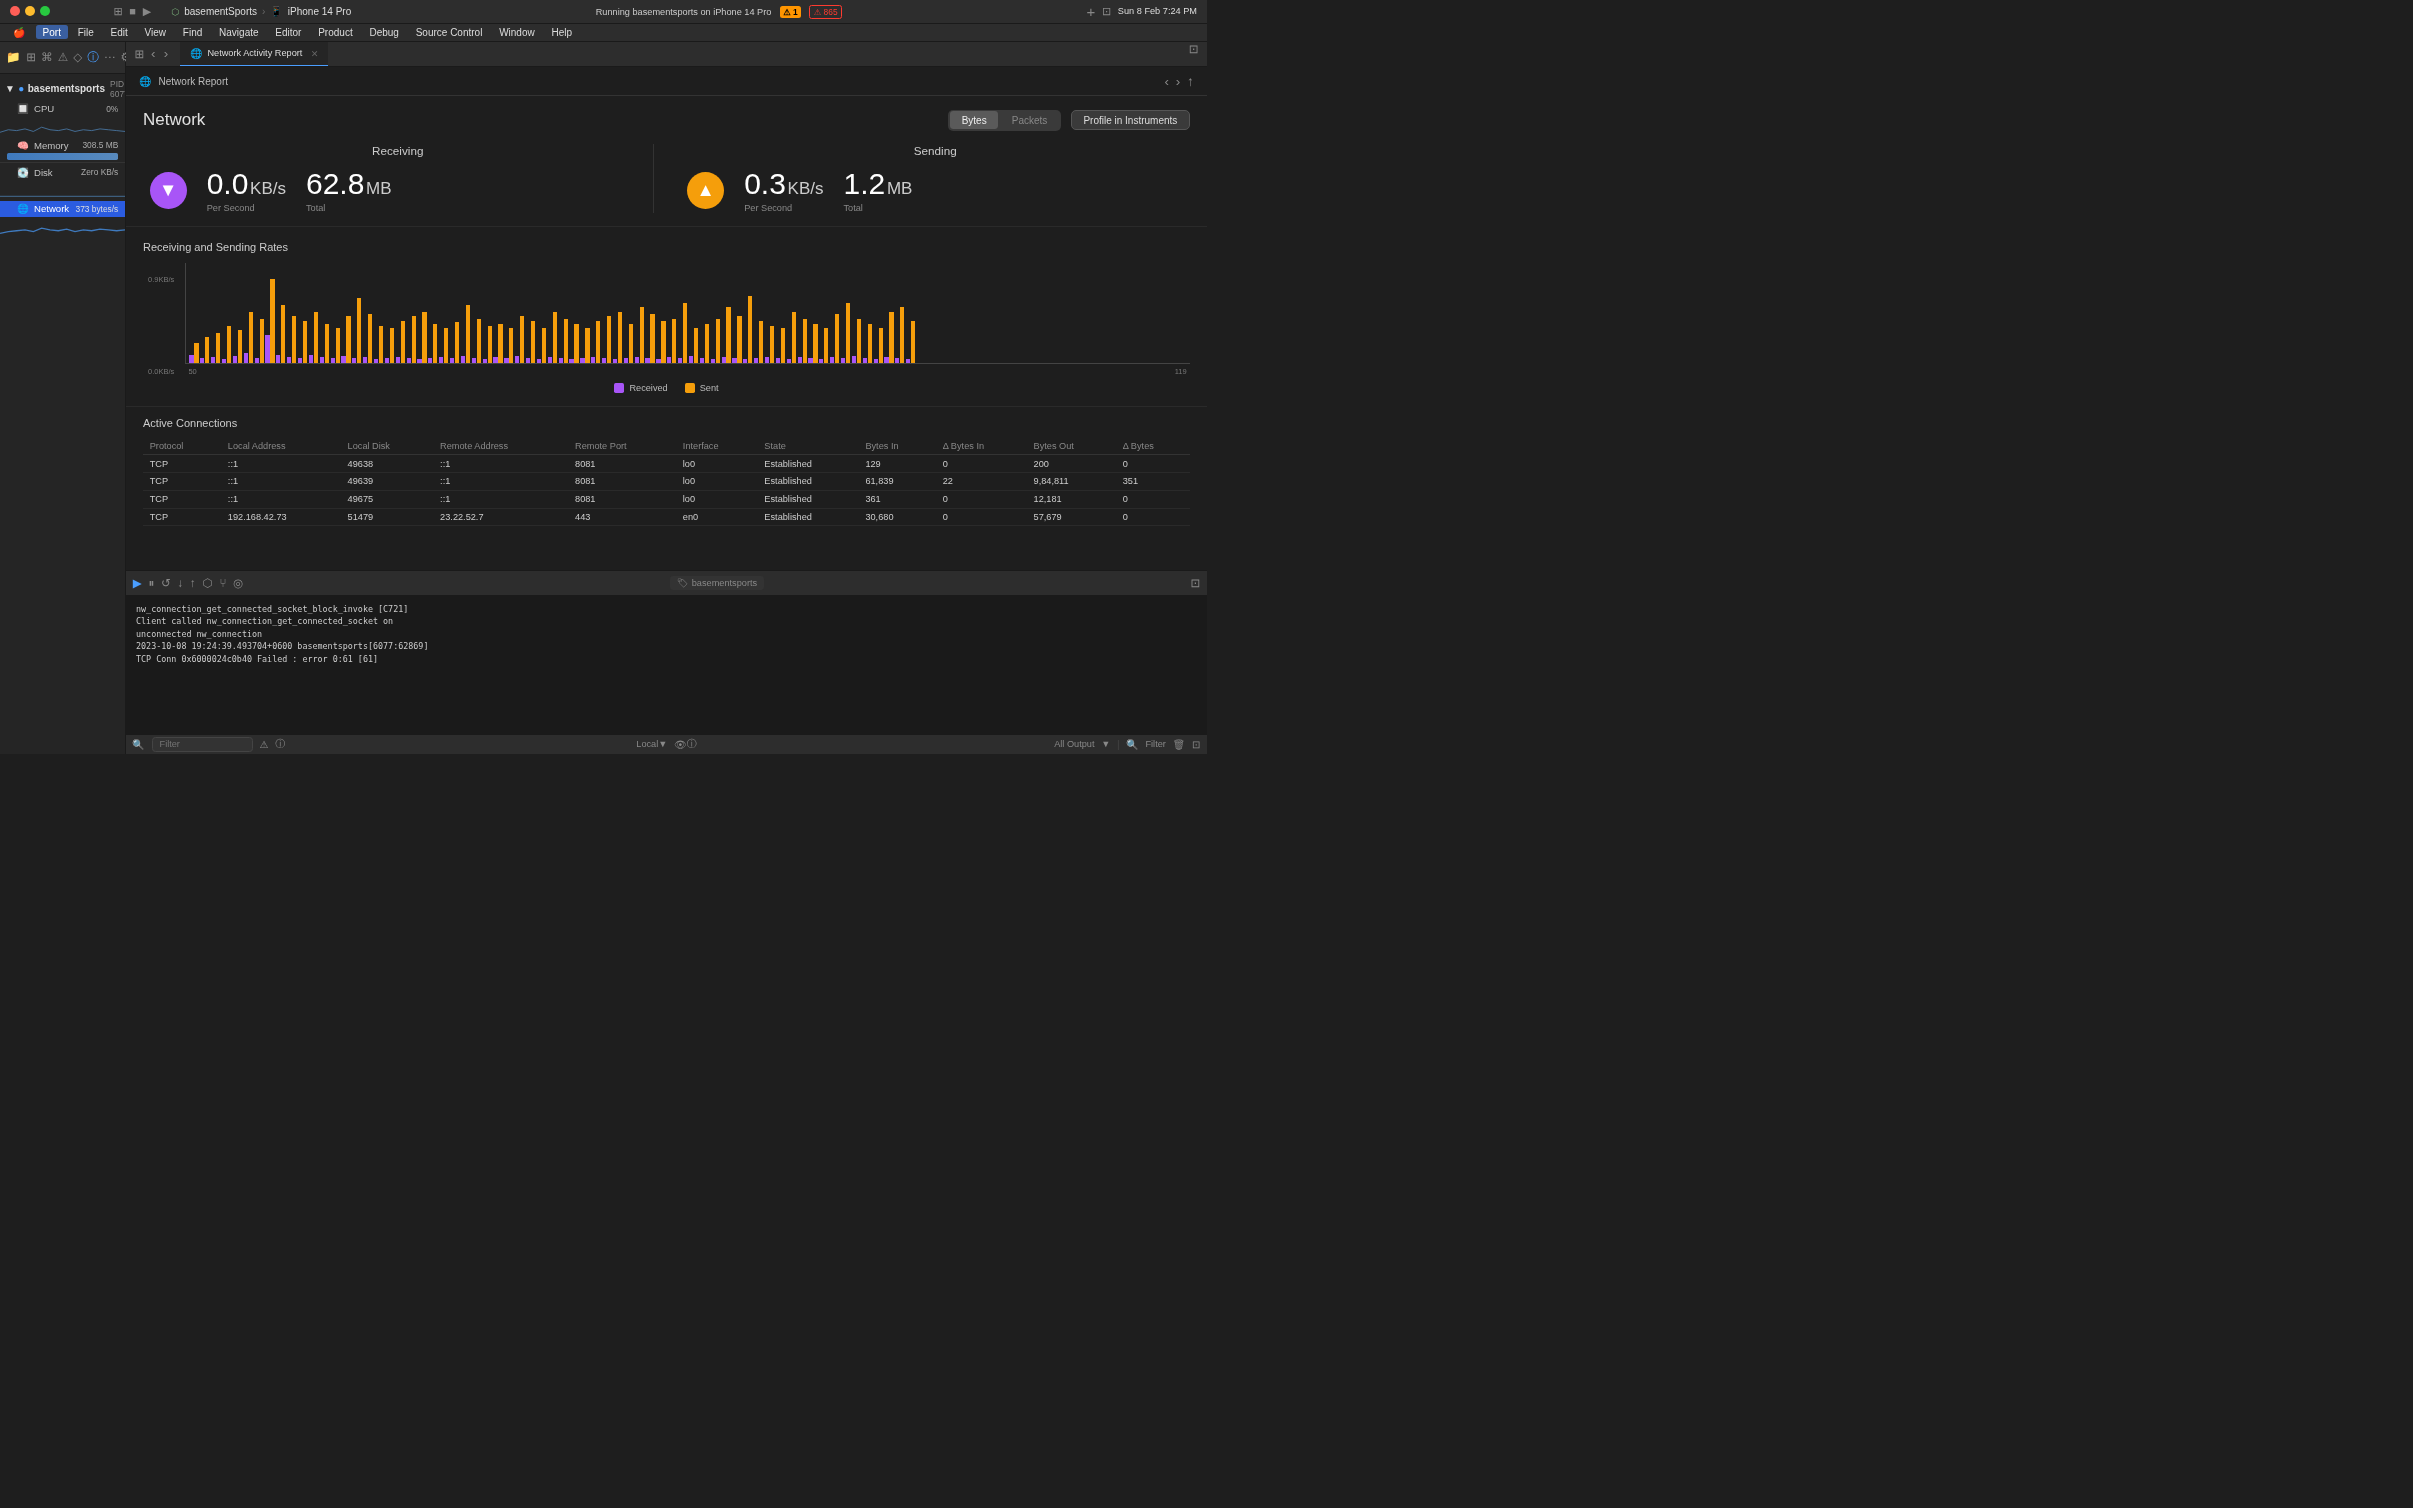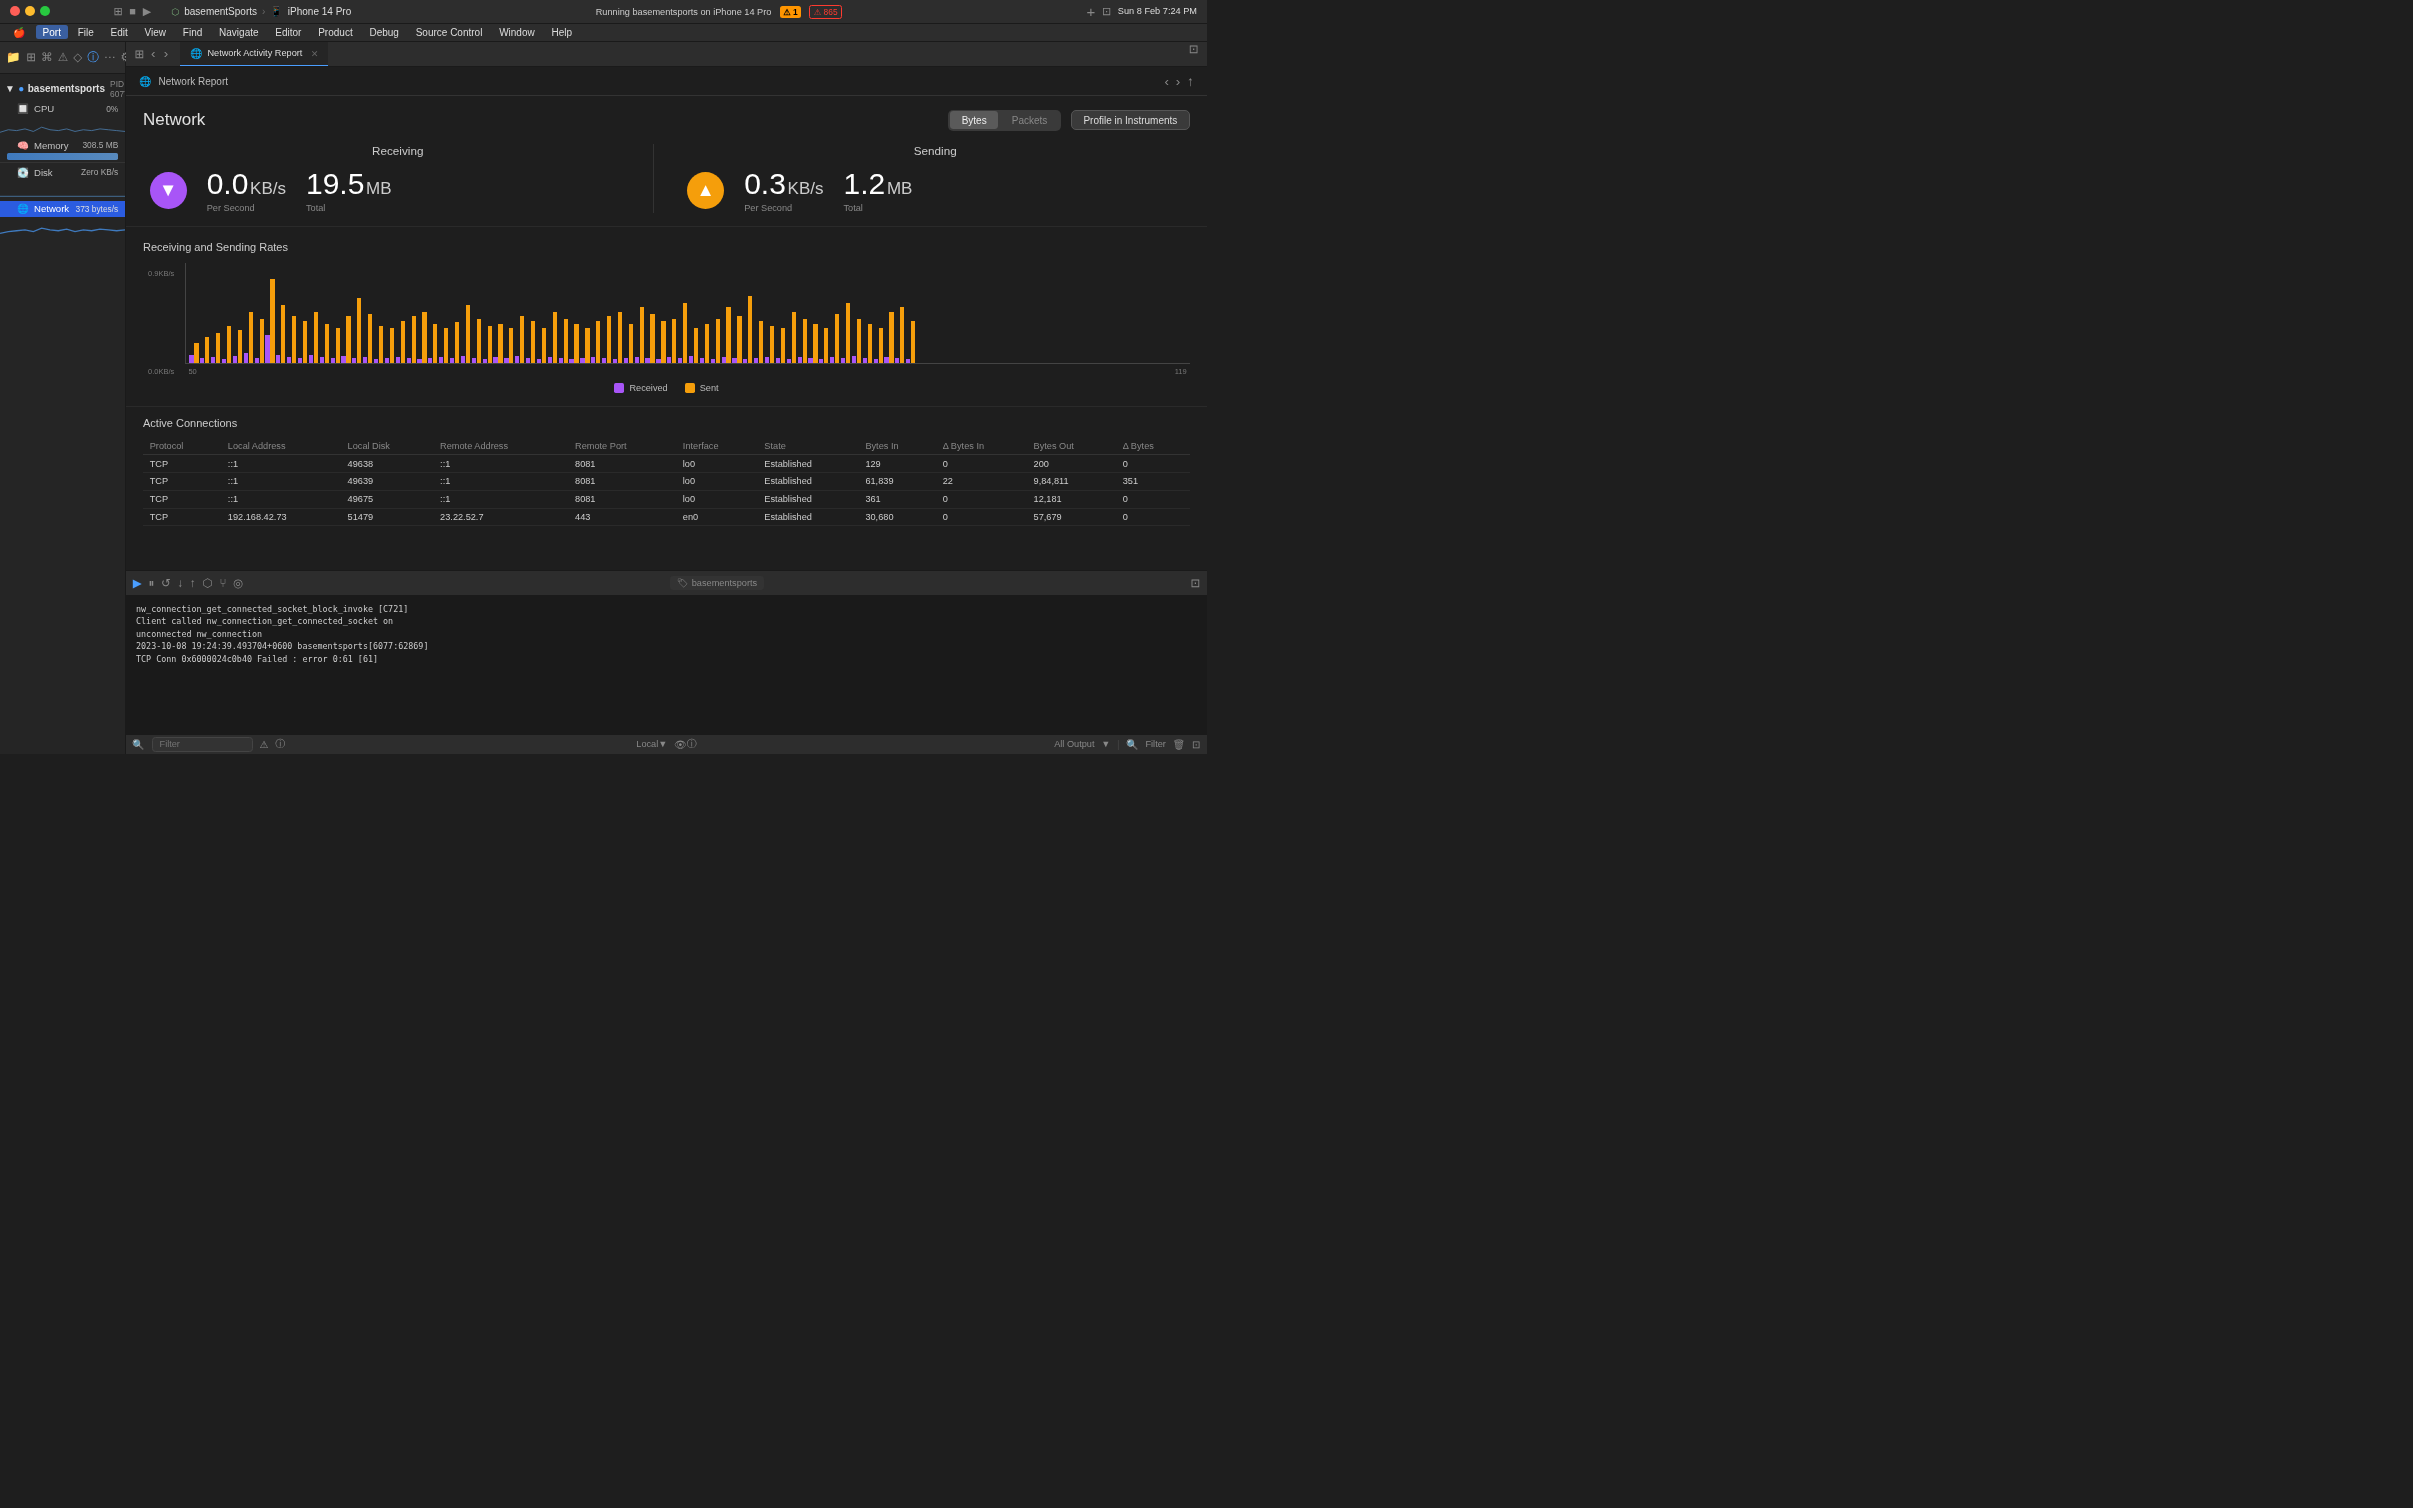--- a/index.html
+++ b/index.html
@@ -484,21 +484,21 @@
               <div class="stat-icon-circle purple">▼</div>
               <div>
                 <div class="stat-big">
                   <span>0.0</span>
                     <span class="unit">KB/s</span>
                 </div>
                 <div class="stat-sub">Per Second</div>
               </div>
               <div>
                 <div class="stat-big">
-                  <span>19.5</span>
+                  <span>62.8</span>
                     <span class="unit">MB</span>
                 </div>
                 <div class="stat-sub">Total</div>
               </div>
             </div>
           </div>
 
           <div style="flex:1;border-left:0.8px solid #333;padding-left:27px;">
             <div class="stat-label">Sending</div>
             <div style="display:flex;align-items:center;gap:20px;padding-left:6.7px;">
@@ -519,21 +519,21 @@
               </div>
             </div>
           </div>
         </div>
       </div>
 
       <div class="chart-area">
         <div class="chart-title">Receiving and Sending Rates</div>
         <div class="chart-container">
           <div style="position:relative;margin-left:42px;">
-            <span class="chart-y-label top" style="left:-37px;top:6px;text-align:center;">0.9KB/s</span>
+            <span class="chart-y-label top" style="left:-37px;top:12px;text-align:center;">0.9KB/s</span>
             <span class="chart-y-label bottom" style="left:-37px;bottom:0;">0.0KB/s</span>
             <div class="chart-canvas-area" id="chart-canvas">
                 <div class="bar-group" style="align-items: flex-end;">
                   <div class="bar-recv" style="width: 4.2px; height: 7.5px;"></div>
                   <div class="bar-sent" style="width: 4.2px; height: 20px;"></div>
                 </div>
                 <div class="bar-group" style="align-items: flex-end;">
                   <div class="bar-recv" style="width: 4.2px; height: 5px;"></div>
                   <div class="bar-sent" style="width: 4.2px; height: 26px;"></div>
                 </div>

